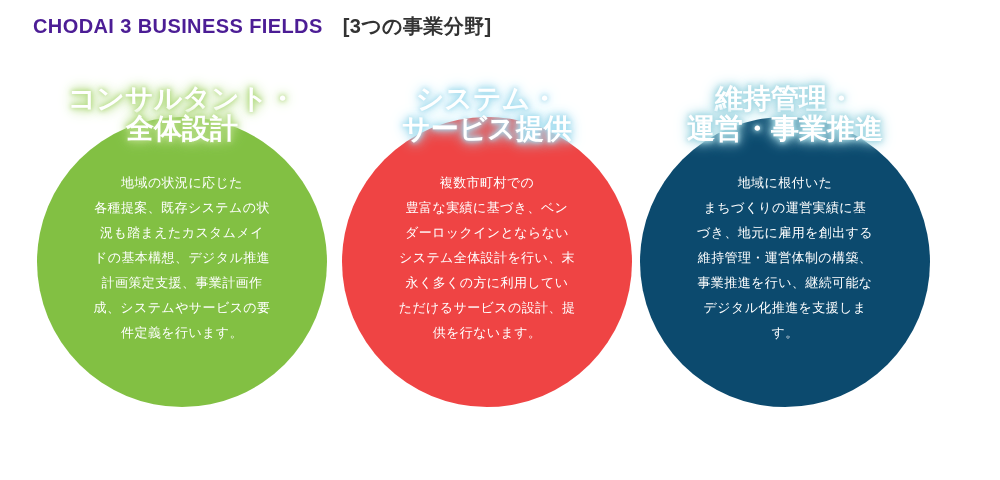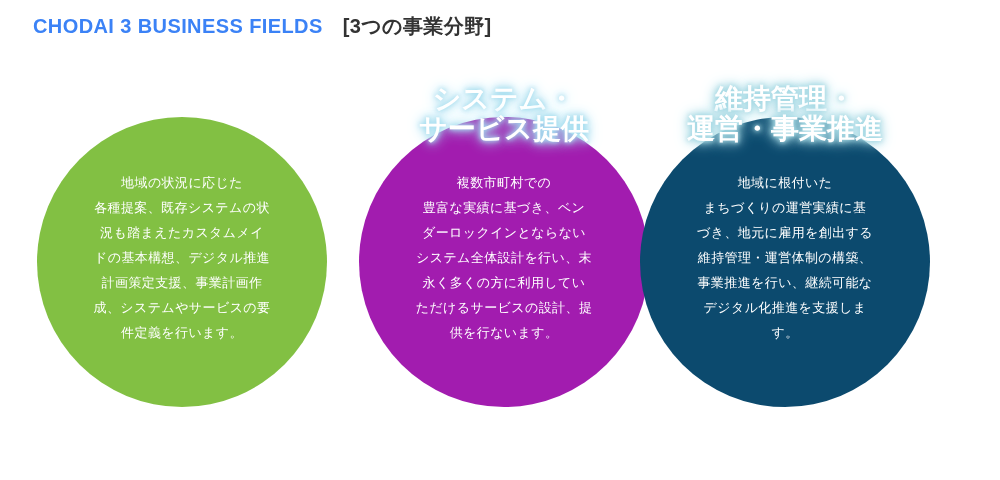--- a/index.html
+++ b/index.html
@@ -57,48 +57,50 @@
     width: 280px;
     margin-top: -10px;
     text-align: center;
     font-size: 13px;
     line-height: 25px;
     letter-spacing: 0.4px;
     color: #ffffff;
     white-space: pre-line;
   }
   .pos-0 { left: 37px; }
-  .pos-1 { left: 359px; }
+  .pos-1 { left: 342px; }
   .pos-2 { left: 640px; }
 </style>
 </head>
 <body>
 
 <div class="stage">
 
   <div class="page-header">
-    <span class="en" style="color: #3b82f6;">CHODAI 3 BUSINESS FIELDS</span><span class="ja" style="color: rgb(51, 51, 51);">[3つの事業分野]</span>
+    <span class="en" style="color: #4c1d95;">CHODAI 3 BUSINESS FIELDS</span><span class="ja" style="color: rgb(51, 51, 51);">[3つの事業分野]</span>
   </div>
 
   <div class="field pos-0">
+    <div class="field-title" style="text-shadow: rgb(179, 219, 130) 0px 0px 4px, rgb(179, 219, 130) 0px 0px 7px, rgb(179, 219, 130) 0px 0px 12px, rgb(179, 219, 130) 0px 0px 16px;">コンサルタント・
+全体設計</div>
     <div class="field-circle" style="background: rgb(130, 192, 67);">
       <div class="field-description">地域の状況に応じた
 各種提案、既存システムの状
 況も踏まえたカスタムメイ
 ドの基本構想、デジタル推進
 計画策定支援、事業計画作
 成、システムやサービスの要
 件定義を行います。</div>
     </div>
   </div>
 
   <div class="field pos-1">
     <div class="field-title" style="text-shadow: rgb(165, 221, 239) 0px 0px 4px, rgb(165, 221, 239) 0px 0px 7px, rgb(165, 221, 239) 0px 0px 12px, rgb(165, 221, 239) 0px 0px 16px;">システム・
 サービス提供</div>
-    <div class="field-circle" style="background: #a21caf;">
+    <div class="field-circle" style="background: #ef4444;">
       <div class="field-description">複数市町村での
 豊富な実績に基づき、ベン
 ダーロックインとならない
 システム全体設計を行い、末
 永く多くの方に利用してい
 ただけるサービスの設計、提
 供を行ないます。</div>
     </div>
   </div>
 

